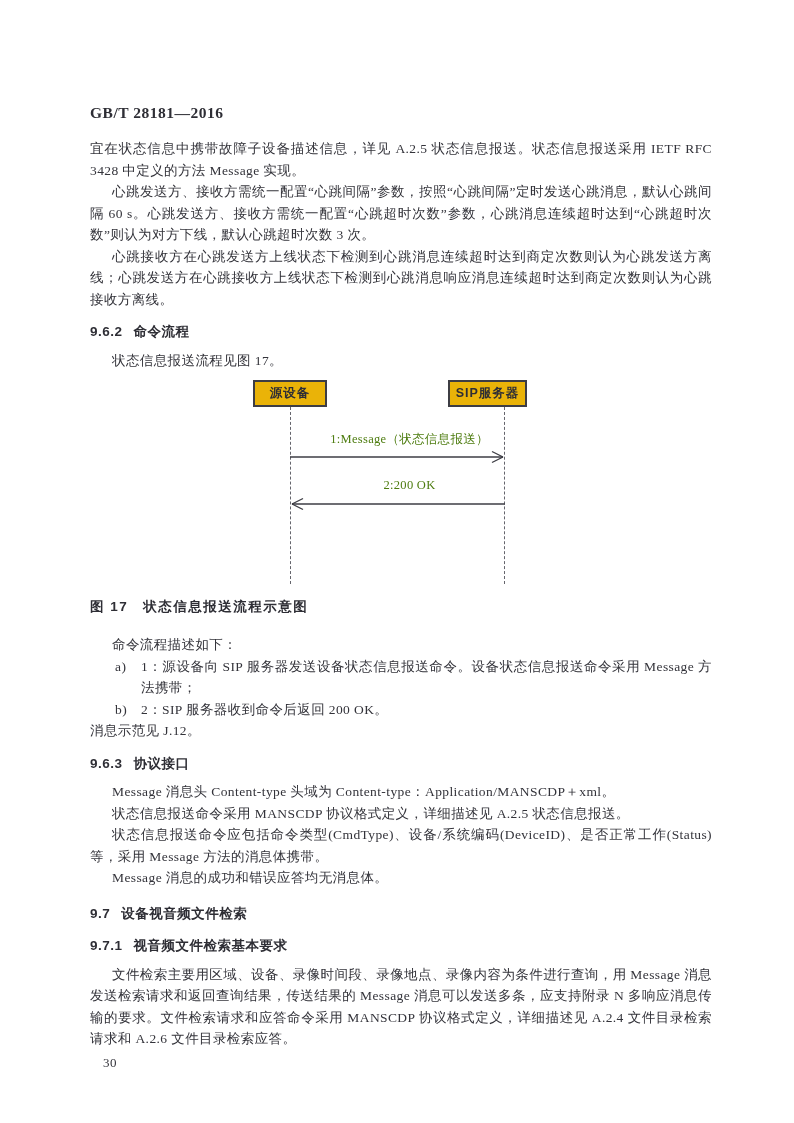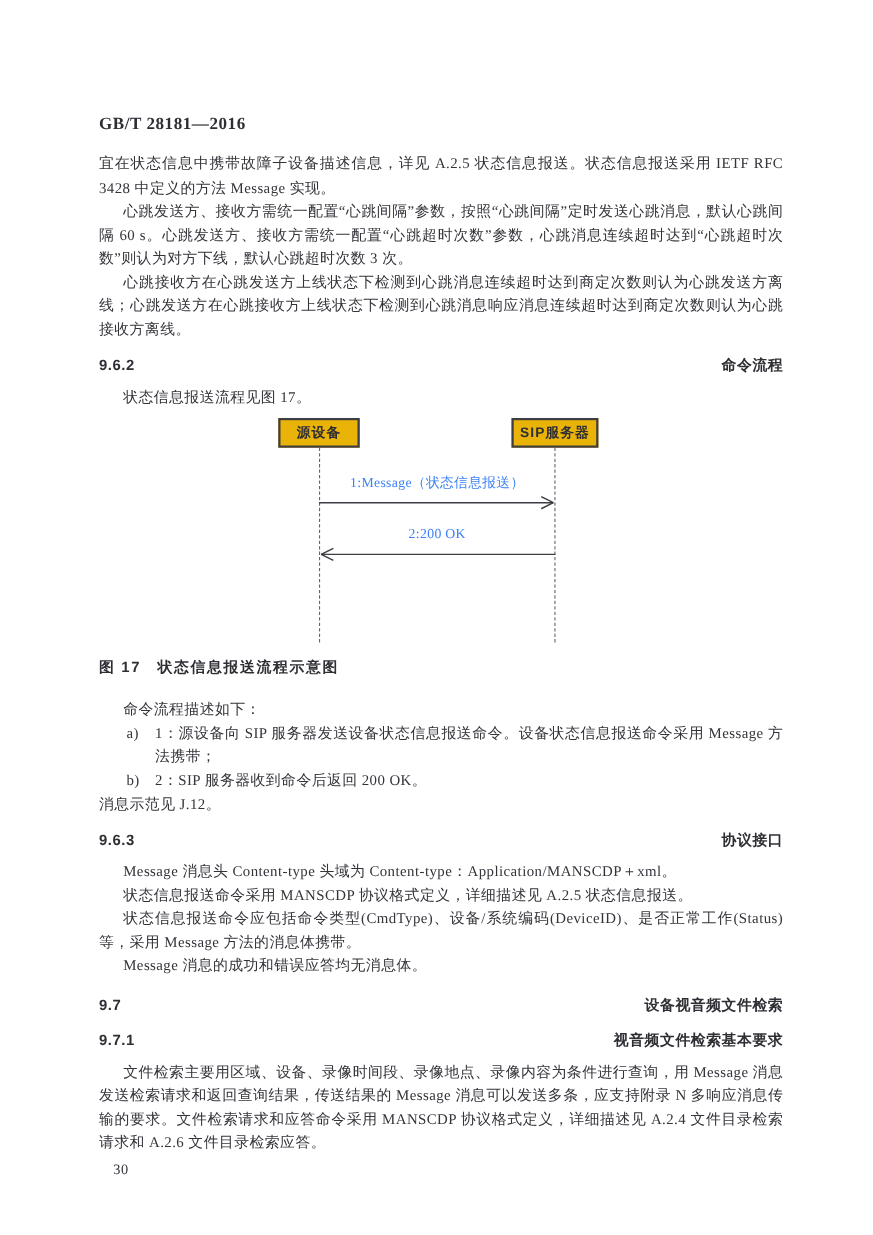--- a/index.html
+++ b/index.html
@@ -27,29 +27,28 @@
     margin: 0;
     font-size: 13.5px;
     line-height: 21.5px;
     text-align: justify;
     letter-spacing: 0.4px;
   }
   .indent { text-indent: 22px; }
   .heading {
     display: flex;
     align-items: baseline;
-    gap: 28px;
+    gap: 11px;
     font-family: "Liberation Sans", "DejaVu Sans", sans-serif;
     font-weight: bold;
     font-size: 13.5px;
     line-height: 21.5px;
     color: #2e2e35;
     margin: 11px 0 7px 0;
     letter-spacing: 0.5px;
-    justify-content: space-between;
   }
   .heading-l1 { margin-top: 14px; }
   
   .figure-area {
     position: relative;
     height: 206px;
     margin-top: 9px;
   }
   .actor-box {
     position: absolute;
@@ -60,38 +59,38 @@
     display: flex;
     align-items: center;
     justify-content: center;
     font-family: "Liberation Sans", "DejaVu Sans", sans-serif;
     font-weight: bold;
     font-size: 12.5px;
     letter-spacing: 1px;
     color: #2e2e35;
   }
   .actor-left  { left: 163px; width: 74px; }
-  .actor-right { left: 375px; width: 79px; }
+  .actor-right { left: 358px; width: 79px; }
   .lifeline {
     position: absolute;
     top: 27px;
     height: 177px;
     width: 0;
     border-left: 1px dashed #65656c;
   }
   .lifeline-left  { left: 200px; }
   .lifeline-right { left: 414px; }
   .msg-label {
     position: absolute;
-    left: 200px;
+    left: 212px;
     width: 215px;
     text-align: center;
     font-size: 12.5px;
     letter-spacing: 0.3px;
-    color: #3b82f6;
+    color: #4d7c0f;
   }
   .msg1-label { top: 51px; }
   .msg2-label { top: 98px; }
   .msg-arrow { position: absolute; left: 200px; }
   .msg1-arrow { top: 70px; }
   .msg2-arrow { top: 117px; }
   .fig-caption {
     text-align: left;
     font-family: "Liberation Sans", "DejaVu Sans", sans-serif;
     font-weight: bold;

